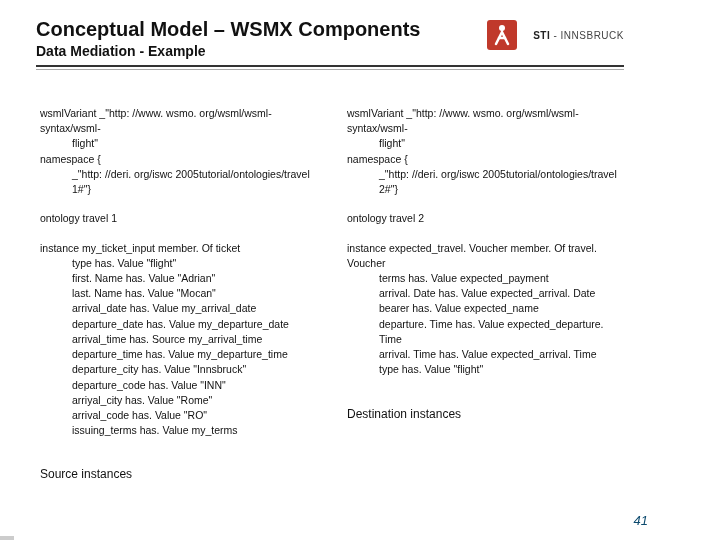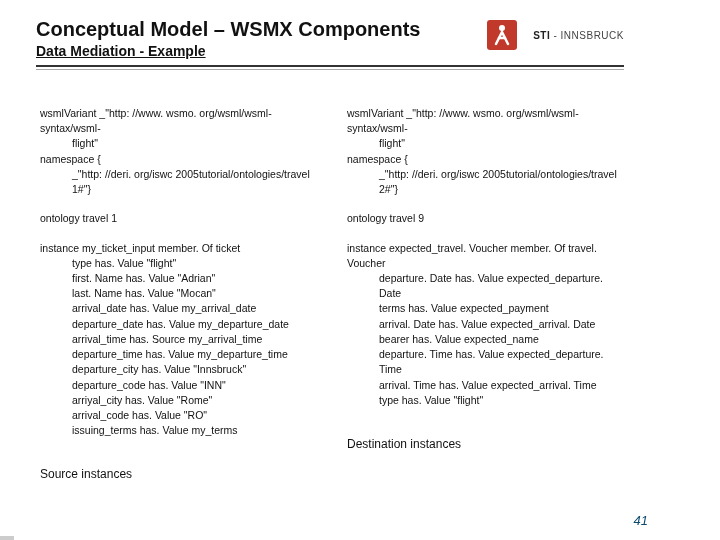--- a/index.html
+++ b/index.html
@@ -26,21 +26,20 @@
     font-size: 20px;
     font-weight: bold;
     color: #111;
     margin: 0 0 2px 0;
   }
   .subtitle {
     font-size: 14px;
     font-weight: bold;
     color: #111;
     margin: 0 0 6px 0;
-    text-decoration: underline;
   }
   .rule1 {
     border: none;
     border-top: 2px solid #333;
     margin: 0;
   }
   .rule2 {
     border: none;
     border-top: 1px solid #aaa;
     margin: 2px 0 0 0;
@@ -164,24 +163,23 @@
       <div class="caption">Source instances</div>
     </div>
 
     <div class="col">
       <div class="block">
         <div>wsmlVariant _"http: //www. wsmo. org/wsml/wsml-syntax/wsml-</div>
         <div class="indent1">flight"</div>
         <div>namespace {</div>
         <div class="indent1">_"http: //deri. org/iswc 2005tutorial/ontologies/travel 2#"}</div>
       </div>
-      <div class="block">ontology travel 9</div>
+      <div class="block">ontology travel 2</div>
       <div class="block">
         <div>instance expected_travel. Voucher member. Of travel. Voucher</div>
-        <div class="indent1">departure. Date has. Value expected_departure. Date</div>
         <div class="indent1">terms has. Value expected_payment</div>
         <div class="indent1">arrival. Date has. Value expected_arrival. Date</div>
         <div class="indent1">bearer has. Value expected_name</div>
         <div class="indent1">departure. Time has. Value expected_departure. Time</div>
         <div class="indent1">arrival. Time has. Value expected_arrival. Time</div>
         <div class="indent1">type has. Value "flight"</div>
       </div>
       <div class="caption">Destination instances</div>
     </div>
 

